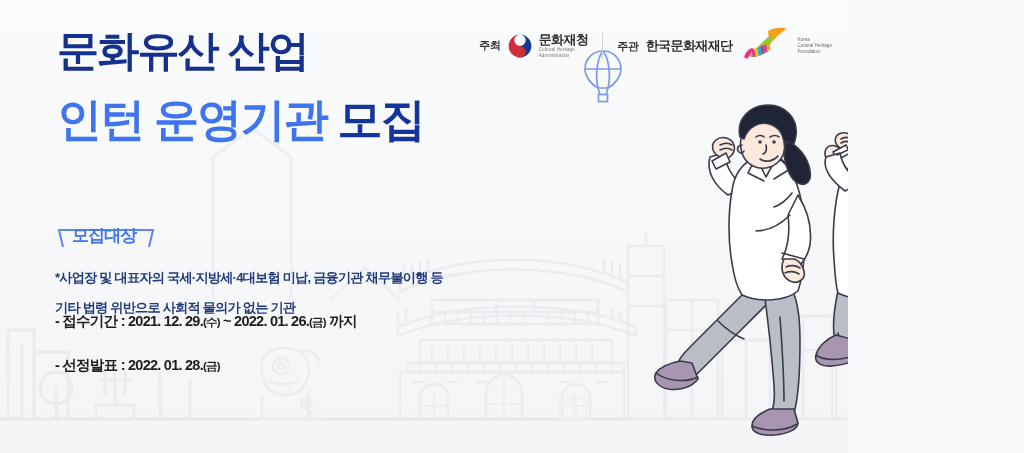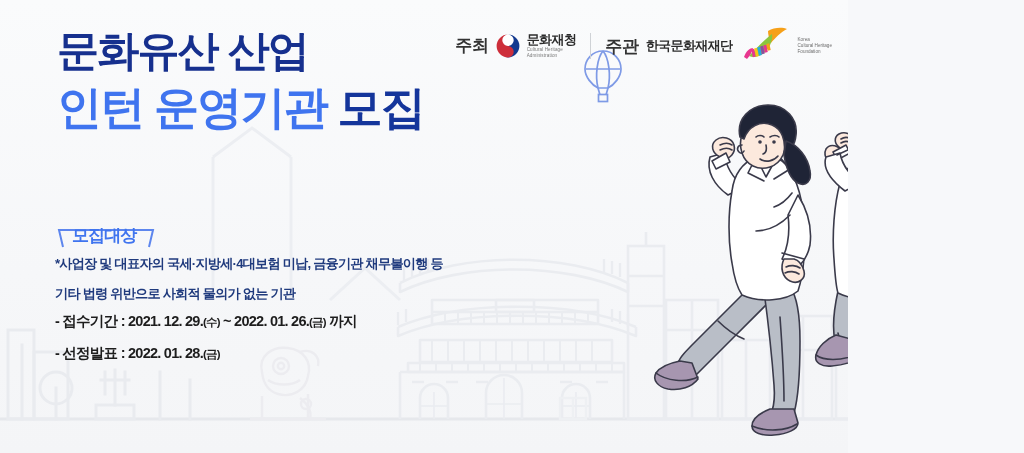--- a/index.html
+++ b/index.html
@@ -11,33 +11,33 @@
   #banner{
     position:relative;width:848px;height:453px;
     background:linear-gradient(180deg,#fafbfc 0%,#f6f7f9 60%,#f4f5f7 100%);
     overflow:hidden;
   }
   .bg-art{position:absolute;left:0;top:0;width:1024px;height:453px;pointer-events:none;}
 
   
   .logos{position:absolute;right:16px;top:26px;display:flex;align-items:center;gap:0;}
   .logo-grp{display:flex;align-items:center;gap:7px;}
-  .logo-role{font-size:17px;font-weight:700;color:#333;letter-spacing:-0.3px;white-space:nowrap;}
+  .logo-role{font-size:11px;font-weight:700;color:#333;letter-spacing:-0.3px;white-space:nowrap;}
   .logo-name-ko{font-size:13px;font-weight:700;color:#2b2b2b;letter-spacing:-0.6px;line-height:1.05;white-space:nowrap;}
   .logo-name-en{font-size:4.6px;color:#7a7a7a;line-height:1.32;letter-spacing:0.1px;white-space:nowrap;}
   .logo-divider{width:1px;height:26px;background:#cfd2d6;margin:0 14px;}
   .chf-en{font-size:4.6px;color:#6e6e6e;line-height:1.3;margin-left:3px;white-space:nowrap;}
 
   
   .balloon{position:absolute;left:580;top:48px;}
 
   
   .headline{position:absolute;left:57px;top:26px;}
   .hl1{font-size:42px;font-weight:800;color:#16308e;letter-spacing:-1.8px;line-height:1.18;white-space:nowrap;}
-  .hl2{font-size:45px;font-weight:800;letter-spacing:-1.8px;line-height:1.2;white-space:nowrap;margin-top:5px;}
+  .hl2{font-size:45px;font-weight:800;letter-spacing:-1.8px;line-height:1.2;white-space:nowrap;margin-top:17px;}
   .hl2 .bright{color:#3f74ef;}
   .hl2 .deep{color:#14359b;}
 
   
   .section{position:absolute;left:55px;}
   .sec-tag{position:relative;display:inline-block;padding:3px 17px 2px 17px;margin-top:37px;}
   .sec-tag .txt{font-size:17px;font-weight:800;color:#3f74ef;letter-spacing:-0.9px;position:relative;z-index:2;}
   .sec-tag svg{position:absolute;left:0;top:0;}
 
   .line{font-size:14.5px;color:#1d1d1d;letter-spacing:-0.75px;white-space:nowrap;font-weight:400;}
@@ -267,27 +267,27 @@
     </div>
   </div>
 
   <div class="section" style="top:184px">
     <div class="sec-tag">
       <svg width="102" height="27" viewBox="0 0 102 27" xmlns="http://www.w3.org/2000/svg">
         <path d="M8 26 L4 9 L98 9 L94 26" stroke="#5d86ee" stroke-width="2" fill="none" stroke-linejoin="miter" stroke-linecap="butt"></path>
       </svg>
       <span class="txt">모집대상</span>
     </div>
-    <div class="note" style="margin-top:6px">*사업장 및 대표자의 국세·지방세·4대보험 미납, 금융기관 채무불이행 등</div>
+    <div class="note" style="margin-top:20px">*사업장 및 대표자의 국세·지방세·4대보험 미납, 금융기관 채무불이행 등</div>
     <div class="note" style="margin-top:12px">  기타 법령 위반으로 사회적 물의가 없는 기관</div>
   </div>
 
   <div class="section" style="top:304px">
     <div class="line b" style="margin-top:8px"><span>- 접수기간 : </span><span>2021. 12. 29.</span><span class="sm">(수)</span><span> ~ 2022. 01. 26.</span><span class="sm">(금)</span><span> 까지</span></div>
-    <div class="line b" style="margin-top:13px"><span>- 선정발표 : </span><span>2022. 01. 28.</span><span class="sm">(금)</span></div>
+    <div class="line b" style="margin-top:25px"><span>- 선정발표 : </span><span>2022. 01. 28.</span><span class="sm">(금)</span></div>
   </div>
 
   <svg style="position:absolute;left:640px;top:95px" width="384" height="358" viewBox="0 0 384 358" xmlns="http://www.w3.org/2000/svg">
     <g stroke="#3a3a4a" stroke-width="1.6" stroke-linejoin="round" stroke-linecap="round" fill="none">
 
       <path d="M200 78 C190 70 182 62 186 54 C190 48 200 50 202 58" fill="#fce9dd"></path>
       <path d="M199 52 C194 48 194 42 199 39 C205 36 212 39 213 45 C214 51 209 56 203 56 Z" fill="#fce9dd"></path>
       <path d="M201 44 C204 42 208 42 211 44 M201 48 C204 46 208 46 211 48"></path>
       <path d="M193 57 L206 50 L210 58 L197 65 Z" fill="#ffffff"></path>
 

